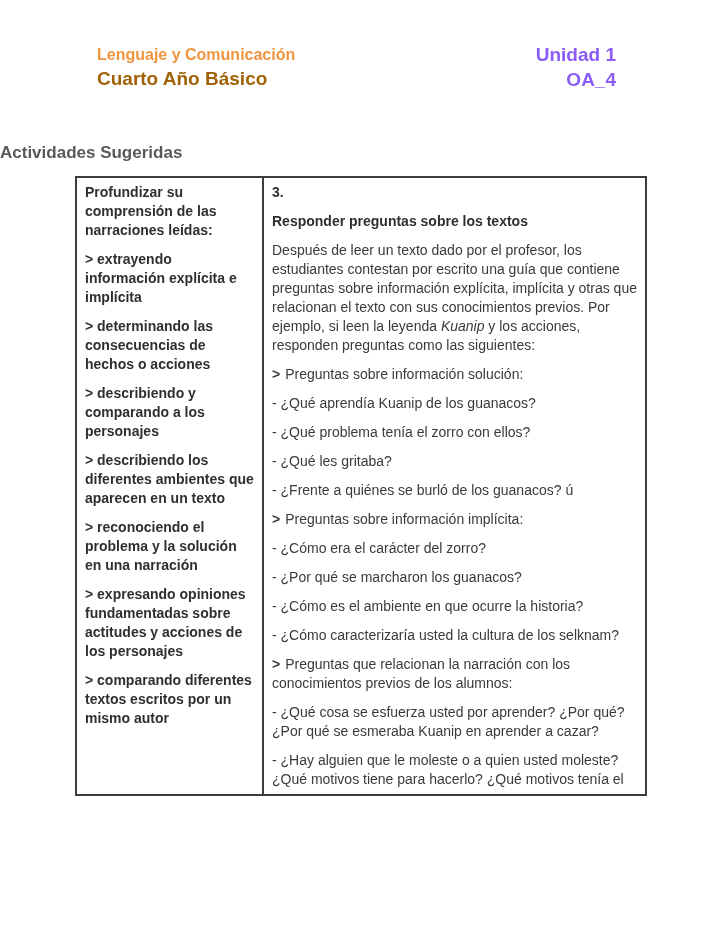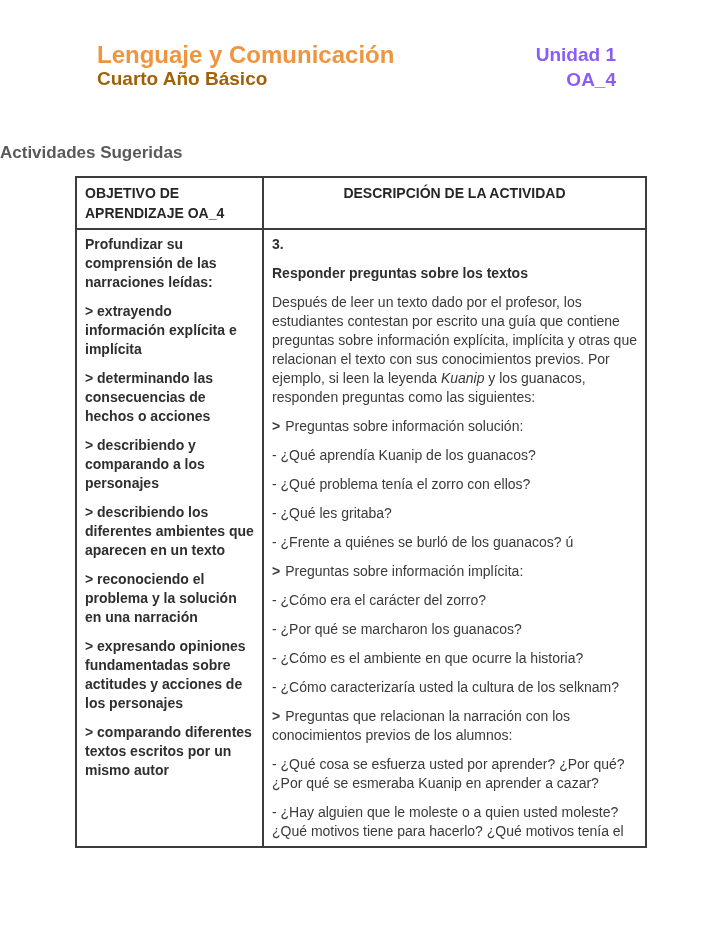--- a/index.html
+++ b/index.html
@@ -12,21 +12,21 @@
     color:#333;
   }
   
   .hdr{
     display:flex;
     justify-content:space-between;
     align-items:flex-start;
     margin:42px 104px 0 97px;
   }
   .hdr-left .subject{
-    font-size:24px;font-weight:bold;color:#F0953F;line-height:25px;
+    font-size:16px;font-weight:bold;color:#F0953F;line-height:25px;
   }
   .hdr-left .grade{
     font-size:19px;font-weight:bold;color:#a16207;line-height:24px;
   }
   .hdr-right{text-align:right;}
   .hdr-right .unit,
   .hdr-right .oa{
     font-size:19px;font-weight:bold;color:#8b5cf6;line-height:25px;
   }
   
@@ -85,44 +85,40 @@
   </div>
 
   <div class="doc-title">Actividades Sugeridas</div>
 
   <table class="activity-table">
     <colgroup>
         <col style="width:187px">
         <col style="width:383px">
       </colgroup>
     <tbody>
-        <tr class="head-row">
-      <th class="col1-head">OBJETIVO DE APRENDIZAJE OA_4</th>
-      <th class="col2-head">DESCRIPCIÓN DE LA ACTIVIDAD</th>
-    </tr>
     <tr class="body-row">
 
       <td class="obj-cell">
         <div class="clip">
           <p>Profundizar su comprensión de las narraciones leídas:</p>
           <p>&gt; extrayendo información explícita e implícita</p>
           <p>&gt; determinando las consecuencias de hechos o acciones</p>
           <p>&gt; describiendo y comparando a los personajes</p>
           <p>&gt; describiendo los diferentes ambientes que aparecen en un texto</p>
           <p>&gt; reconociendo el problema y la solución en una narración</p>
           <p>&gt; expresando opiniones fundamentadas sobre actitudes y acciones de los personajes</p>
           <p>&gt; comparando diferentes textos escritos por un mismo autor</p>
         </div>
       </td>
 
       <td class="act-cell">
         <div class="clip">
           <p class="num">3.</p>
           <p class="act-title">Responder preguntas sobre los textos</p>
-          <p class="intro"><span>Después de leer un texto dado por el profesor, los estudiantes contestan por escrito una guía que contiene preguntas sobre información explícita, implícita y otras que relacionan el texto con sus conocimientos previos. Por ejemplo, si leen la leyenda </span><i>Kuanip</i><span> y los guanacos, responden preguntas como las siguientes:</span></p>
+          <p class="intro"><span>Después de leer un texto dado por el profesor, los estudiantes contestan por escrito una guía que contiene preguntas sobre información explícita, implícita y otras que relacionan el texto con sus conocimientos previos. Por ejemplo, si leen la leyenda </span><i>Kuanip</i><span> y los acciones, responden preguntas como las siguientes:</span></p>
 
           <p class="q-head"><span class="gt">&gt;</span><span>Preguntas sobre información solución:</span></p>
           <p class="q">- ¿Qué aprendía Kuanip de los guanacos?</p>
           <p class="q">- ¿Qué problema tenía el zorro con ellos?</p>
           <p class="q">- ¿Qué les gritaba?</p>
           <p class="q">- ¿Frente a quiénes se burló de los guanacos? ú</p>
 
           <p class="q-head"><span class="gt">&gt;</span><span>Preguntas sobre información implícita:</span></p>
           <p class="q">- ¿Cómo era el carácter del zorro?</p>
           <p class="q">- ¿Por qué se marcharon los guanacos?</p>

